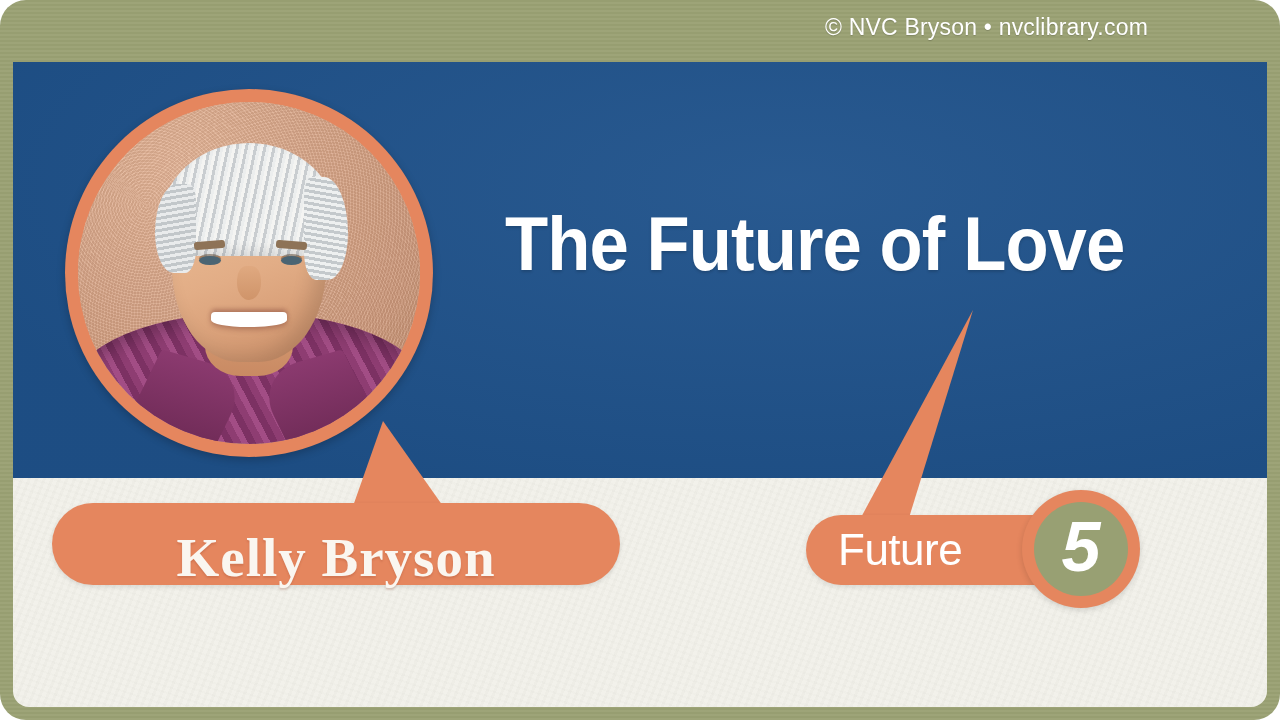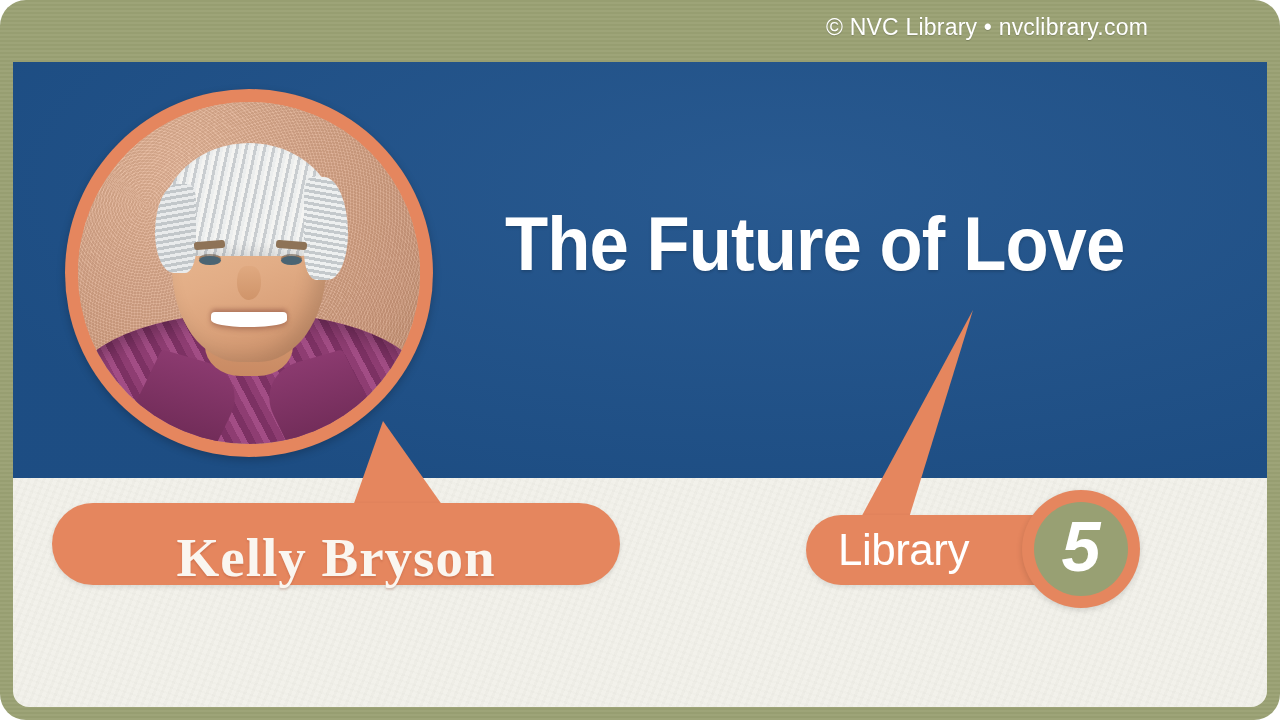--- a/index.html
+++ b/index.html
@@ -295,21 +295,21 @@
     line-height:1;
     color:#ffffff;
     transform:translateY(-2px);
   }
 </style>
 </head>
 <body>
 
 <div class="slide">
 
-  <div class="copyright">© NVC Library • nvclibrary.com</div>
+  <div class="copyright">© NVC Bryson • nvclibrary.com</div>
 
   <div class="blue-panel"></div>
 
   <div class="cream-panel"></div>
 
   <svg class="tail-name" width="1280" height="720" viewBox="0 0 1280 720">
     <polygon points="383,421 469,543 340,543" fill="#e5865e"></polygon>
   </svg>
 
   <svg class="tail-session" width="1280" height="720" viewBox="0 0 1280 720">
@@ -336,21 +336,21 @@
       <div class="nose"></div>
       <div class="mouth"></div>
     </div>
   </div>
 
   <div class="name-pill">
     <span class="name-text">Kelly Bryson</span>
   </div>
 
   <div class="session-pill">
-    <span class="session-text">Library</span>
+    <span class="session-text">Future</span>
   </div>
 
   <div class="session-badge">
     <div class="session-badge-inner">
       <span class="session-number">5</span>
     </div>
   </div>
 
 </div>
 

